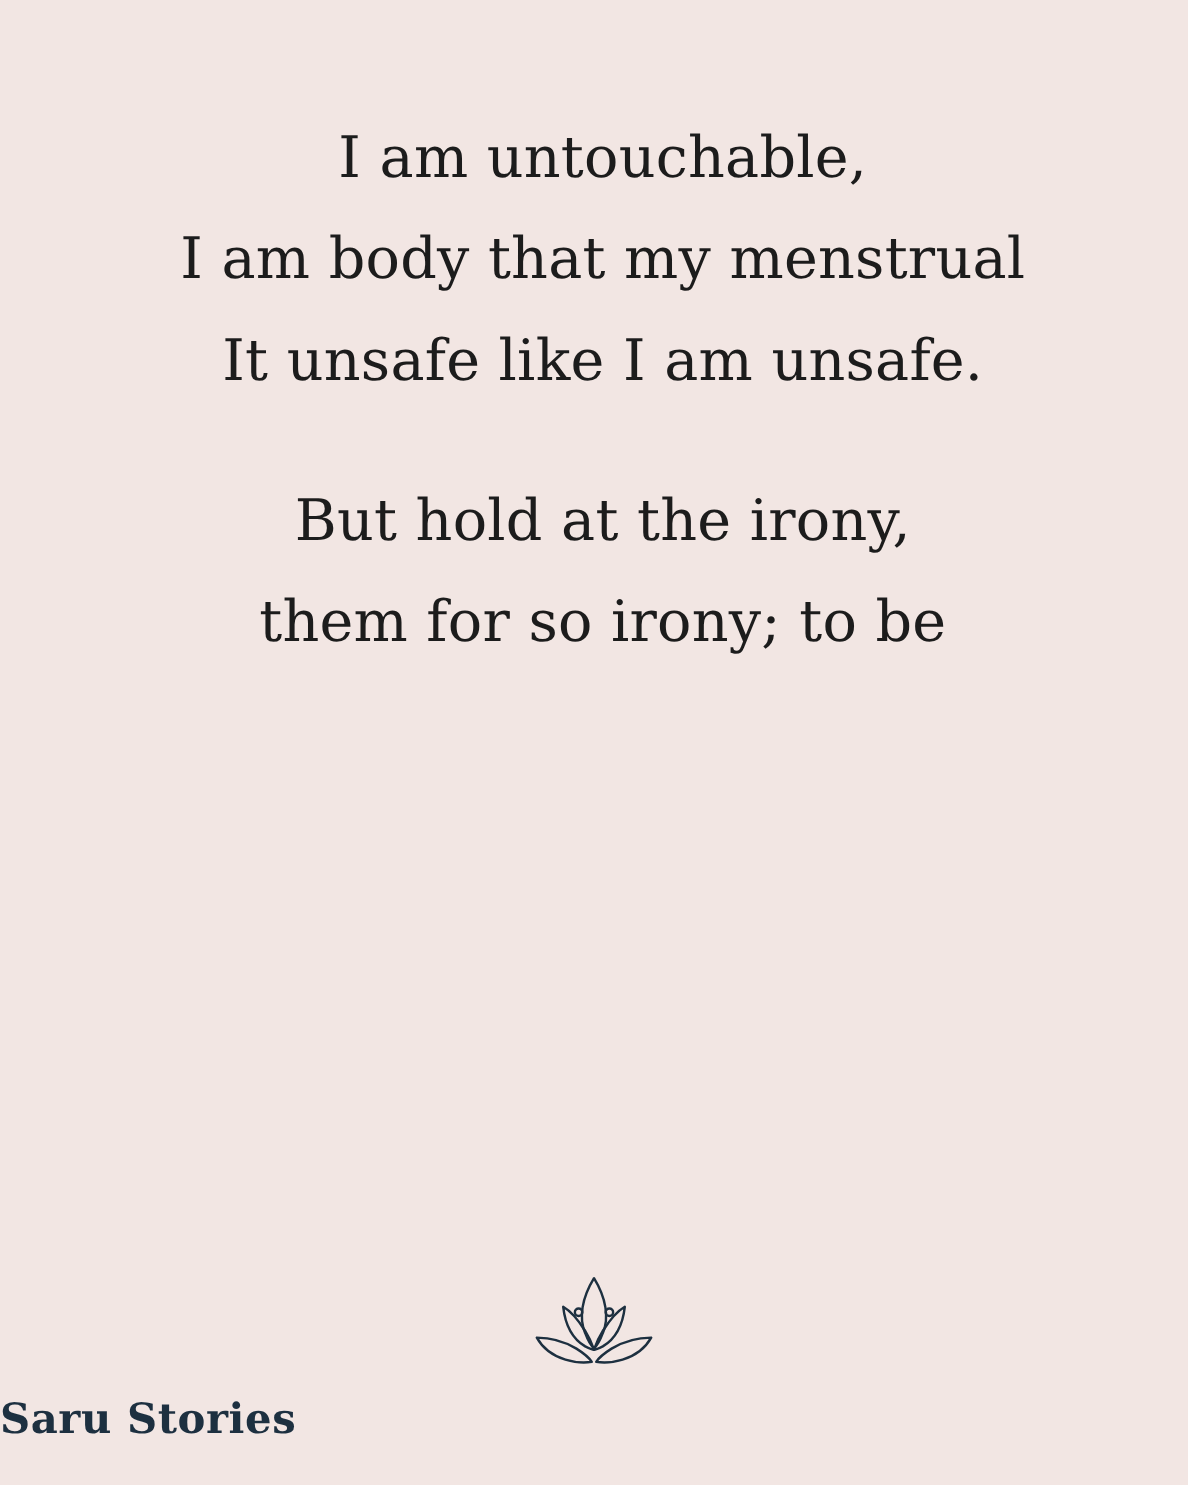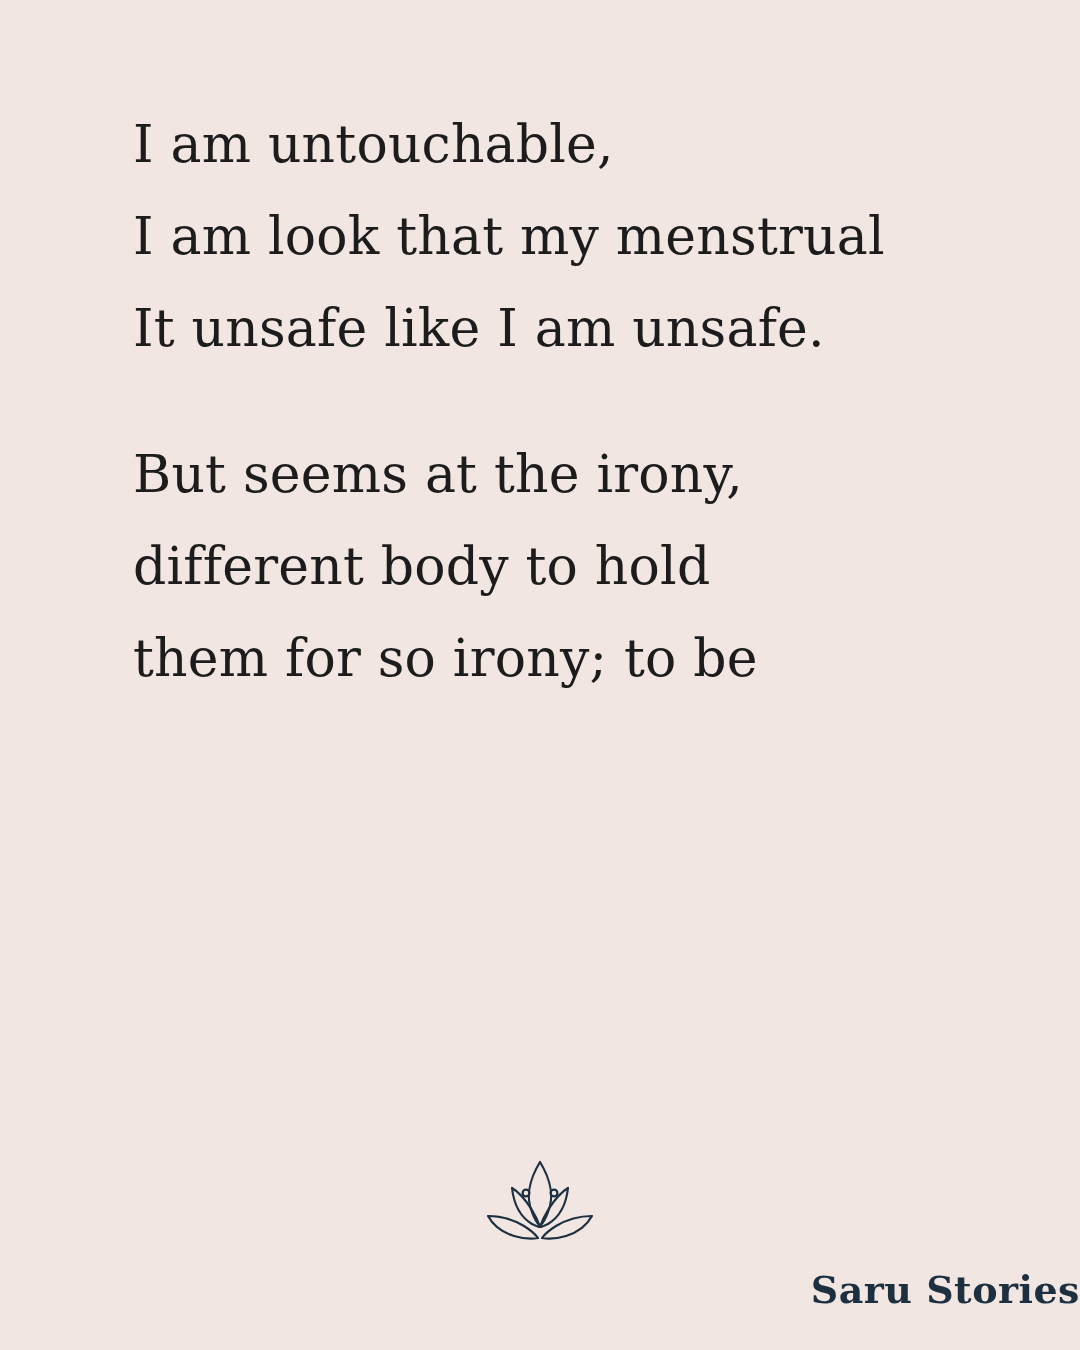--- a/index.html
+++ b/index.html
@@ -21,39 +21,40 @@
     box-sizing: border-box;
   }
   .poem {
     position: absolute;
     left: 133px;
     top: 98px;
     width: 830px;
   }
   .stanza {
     margin: 0 0 54px 0;
+    text-align: center;
   }
   .stanza:last-child {
     margin-bottom: 0;
   }
   .line {
     font-family: "DejaVu Serif", "Liberation Serif", serif;
     font-size: 52px;
     line-height: 92px;
     color: #1c1c1c;
     font-weight: 400;
     letter-spacing: 0.2px;
     white-space: pre;
   }
   .brand {
     position: absolute;
     left: 0;
     right: 0;
     bottom: 38px;
-    text-align: right;
+    text-align: left;
   }
   .logo-mark {
     display: block;
     margin: 0 auto 4px auto;
     width: 132px;
     height: 110px;
   }
   .brand-name {
     font-family: "DejaVu Serif", "Liberation Serif", serif;
     font-size: 38px;
@@ -65,27 +66,26 @@
 </style>
 </head>
 <body>
 
 <div class="page">
 
   <div class="poem">
 
     <div class="stanza">
       <div class="line">I am untouchable,</div>
-      <div class="line">I am look that my menstrual</div>
+      <div class="line">I am body that my menstrual</div>
       <div class="line">It unsafe like I am unsafe.</div>
     </div>
 
     <div class="stanza">
-      <div class="line">But seems at the irony,</div>
-      <div class="line">different body to hold</div>
+      <div class="line">But hold at the irony,</div>
       <div class="line">them for so irony; to be</div>
     </div>
 
   </div>
 
   <div class="brand">
     <svg class="logo-mark" viewBox="0 0 132 110" aria-hidden="true">
       <g fill="none" stroke="#1d3040" stroke-width="2.2" stroke-linecap="round" stroke-linejoin="round">
         <path d="M66 8 C55 26 52 44 58 58 C61 66 64 70 66 72 C68 70 71 66 74 58 C80 44 77 26 66 8 Z"></path>
         <path d="M38 34 C40 52 48 64 58 70 C62 72 65 73 66 73 C65 70 63 64 58 56 C51 45 45 38 38 34 Z"></path>

